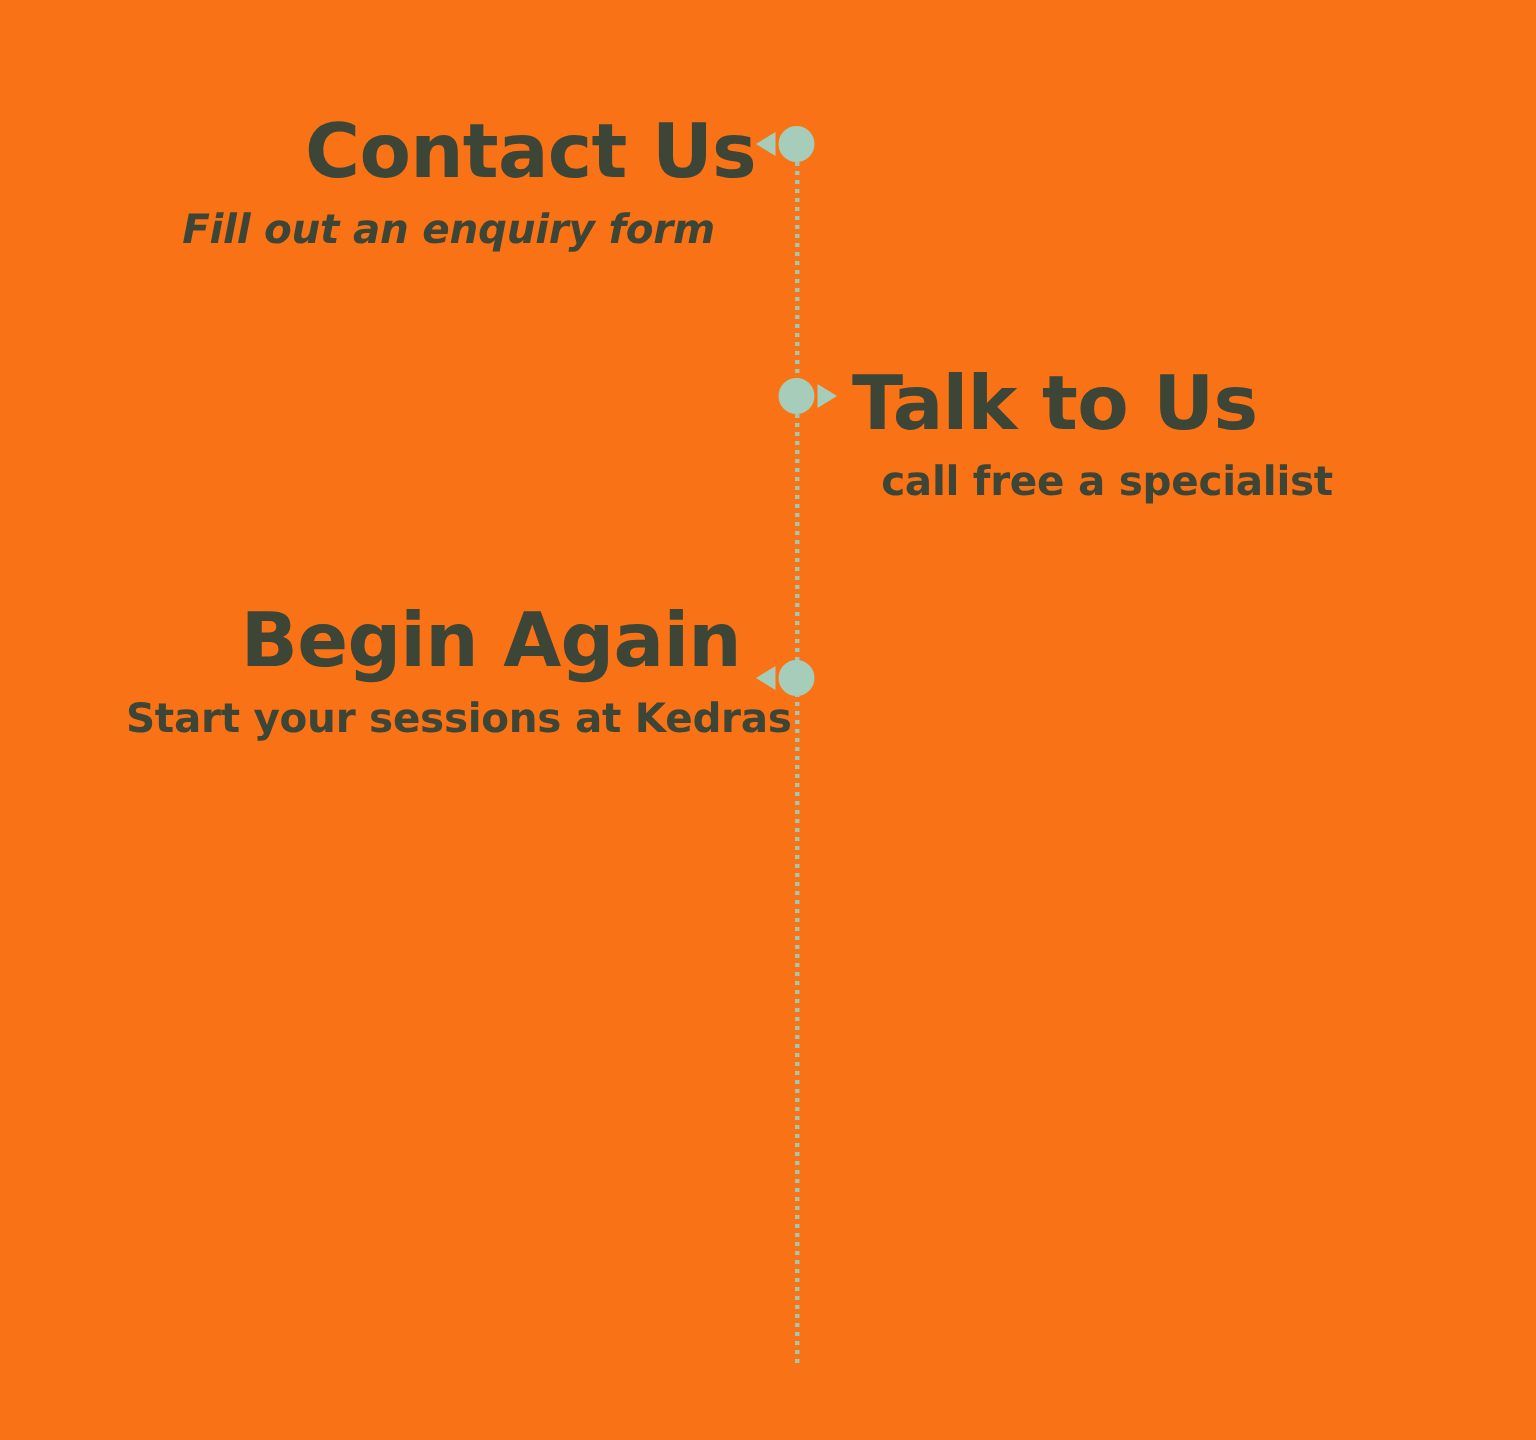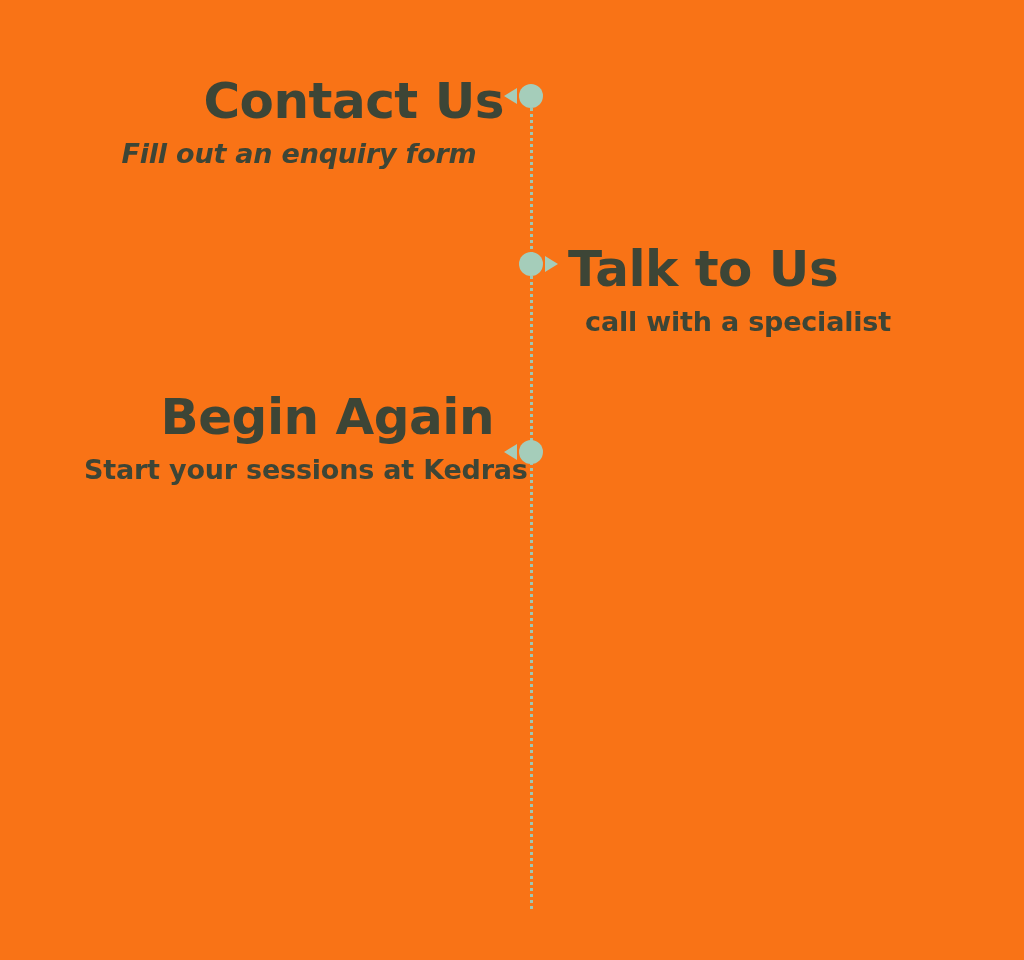--- a/index.html
+++ b/index.html
@@ -93,21 +93,21 @@
 
   
   #step-0 { left: 94px;  top: 76px;  width: 410px; }
   #step-0 .step-title { text-align: right; }
   #step-0 .step-desc  { text-align: center; font-style: italic; }
 
   #step-1 { left: 568px; top: 222px; width: 340px; margin-top: 22px; }
   #step-1 .step-title { text-align: left; }
   #step-1 .step-desc  { text-align: center; }
 
-  #step-2 { left: 84px;  top: 392px; width: 410px; }
+  #step-2 { left: 84px;  top: 402px; width: 410px; }
   #step-2 .step-title { text-align: right; }
   #step-2 .step-desc  { text-align: left; }
 </style>
 </head>
 <body>
 
 <div id="stage" style="background: #f97316;">
 
   <div id="timeline-axis"></div>
 
@@ -126,21 +126,21 @@
   <div class="step align-left" id="step-0">
     <div class="step-title" style="color: rgb(61, 69, 54);">Contact Us</div>
     <div class="step-desc" style="color: rgb(61, 69, 54);">
       <span class="line">Fill out an enquiry form</span>
     </div>
   </div>
 
   <div class="step align-right" id="step-1">
     <div class="step-title" style="color: rgb(61, 69, 54);">Talk to Us</div>
     <div class="step-desc" style="color: rgb(61, 69, 54);">
-      <span class="line">call with a specialist</span>
+      <span class="line">call free a specialist</span>
     </div>
   </div>
 
   <div class="step align-left" id="step-2">
     <div class="step-title" style="color: rgb(61, 69, 54);">Begin Again</div>
     <div class="step-desc" style="color: rgb(61, 69, 54);">
       <span class="line">Start your sessions at Kedras</span>
     </div>
   </div>
 

